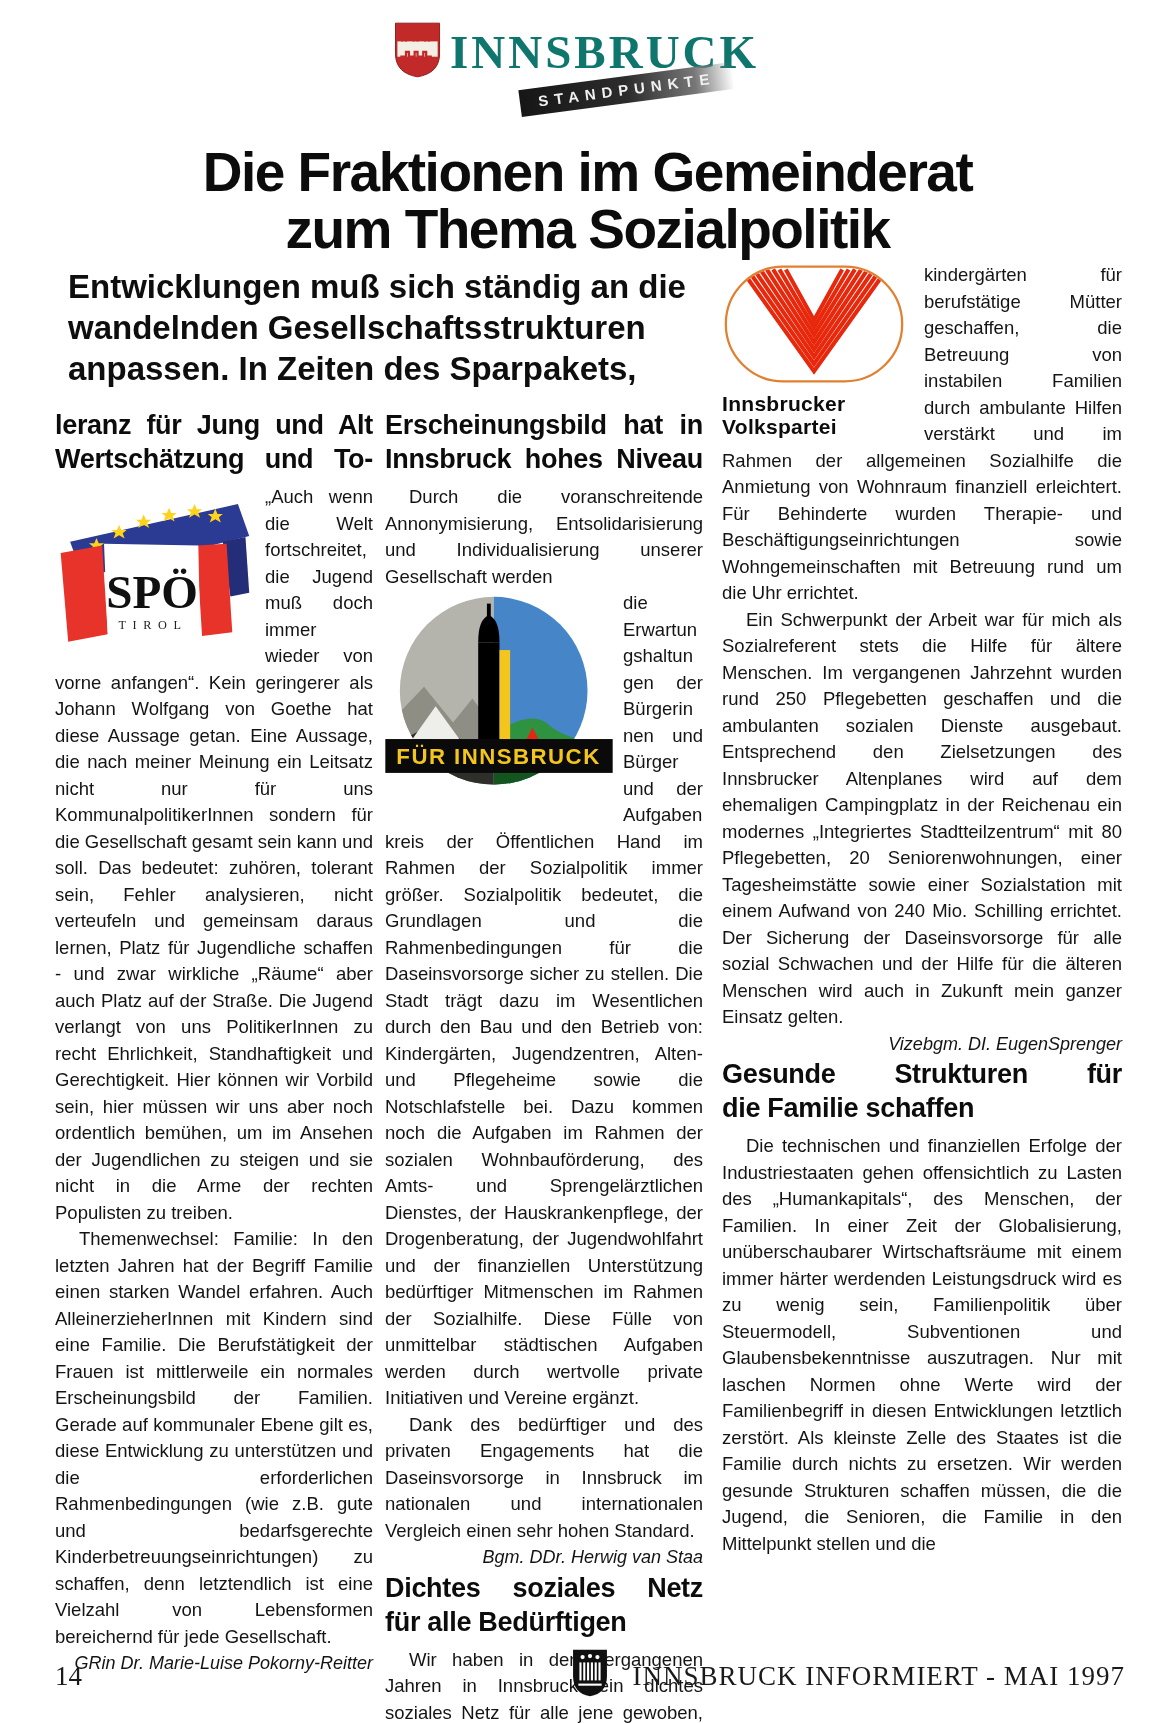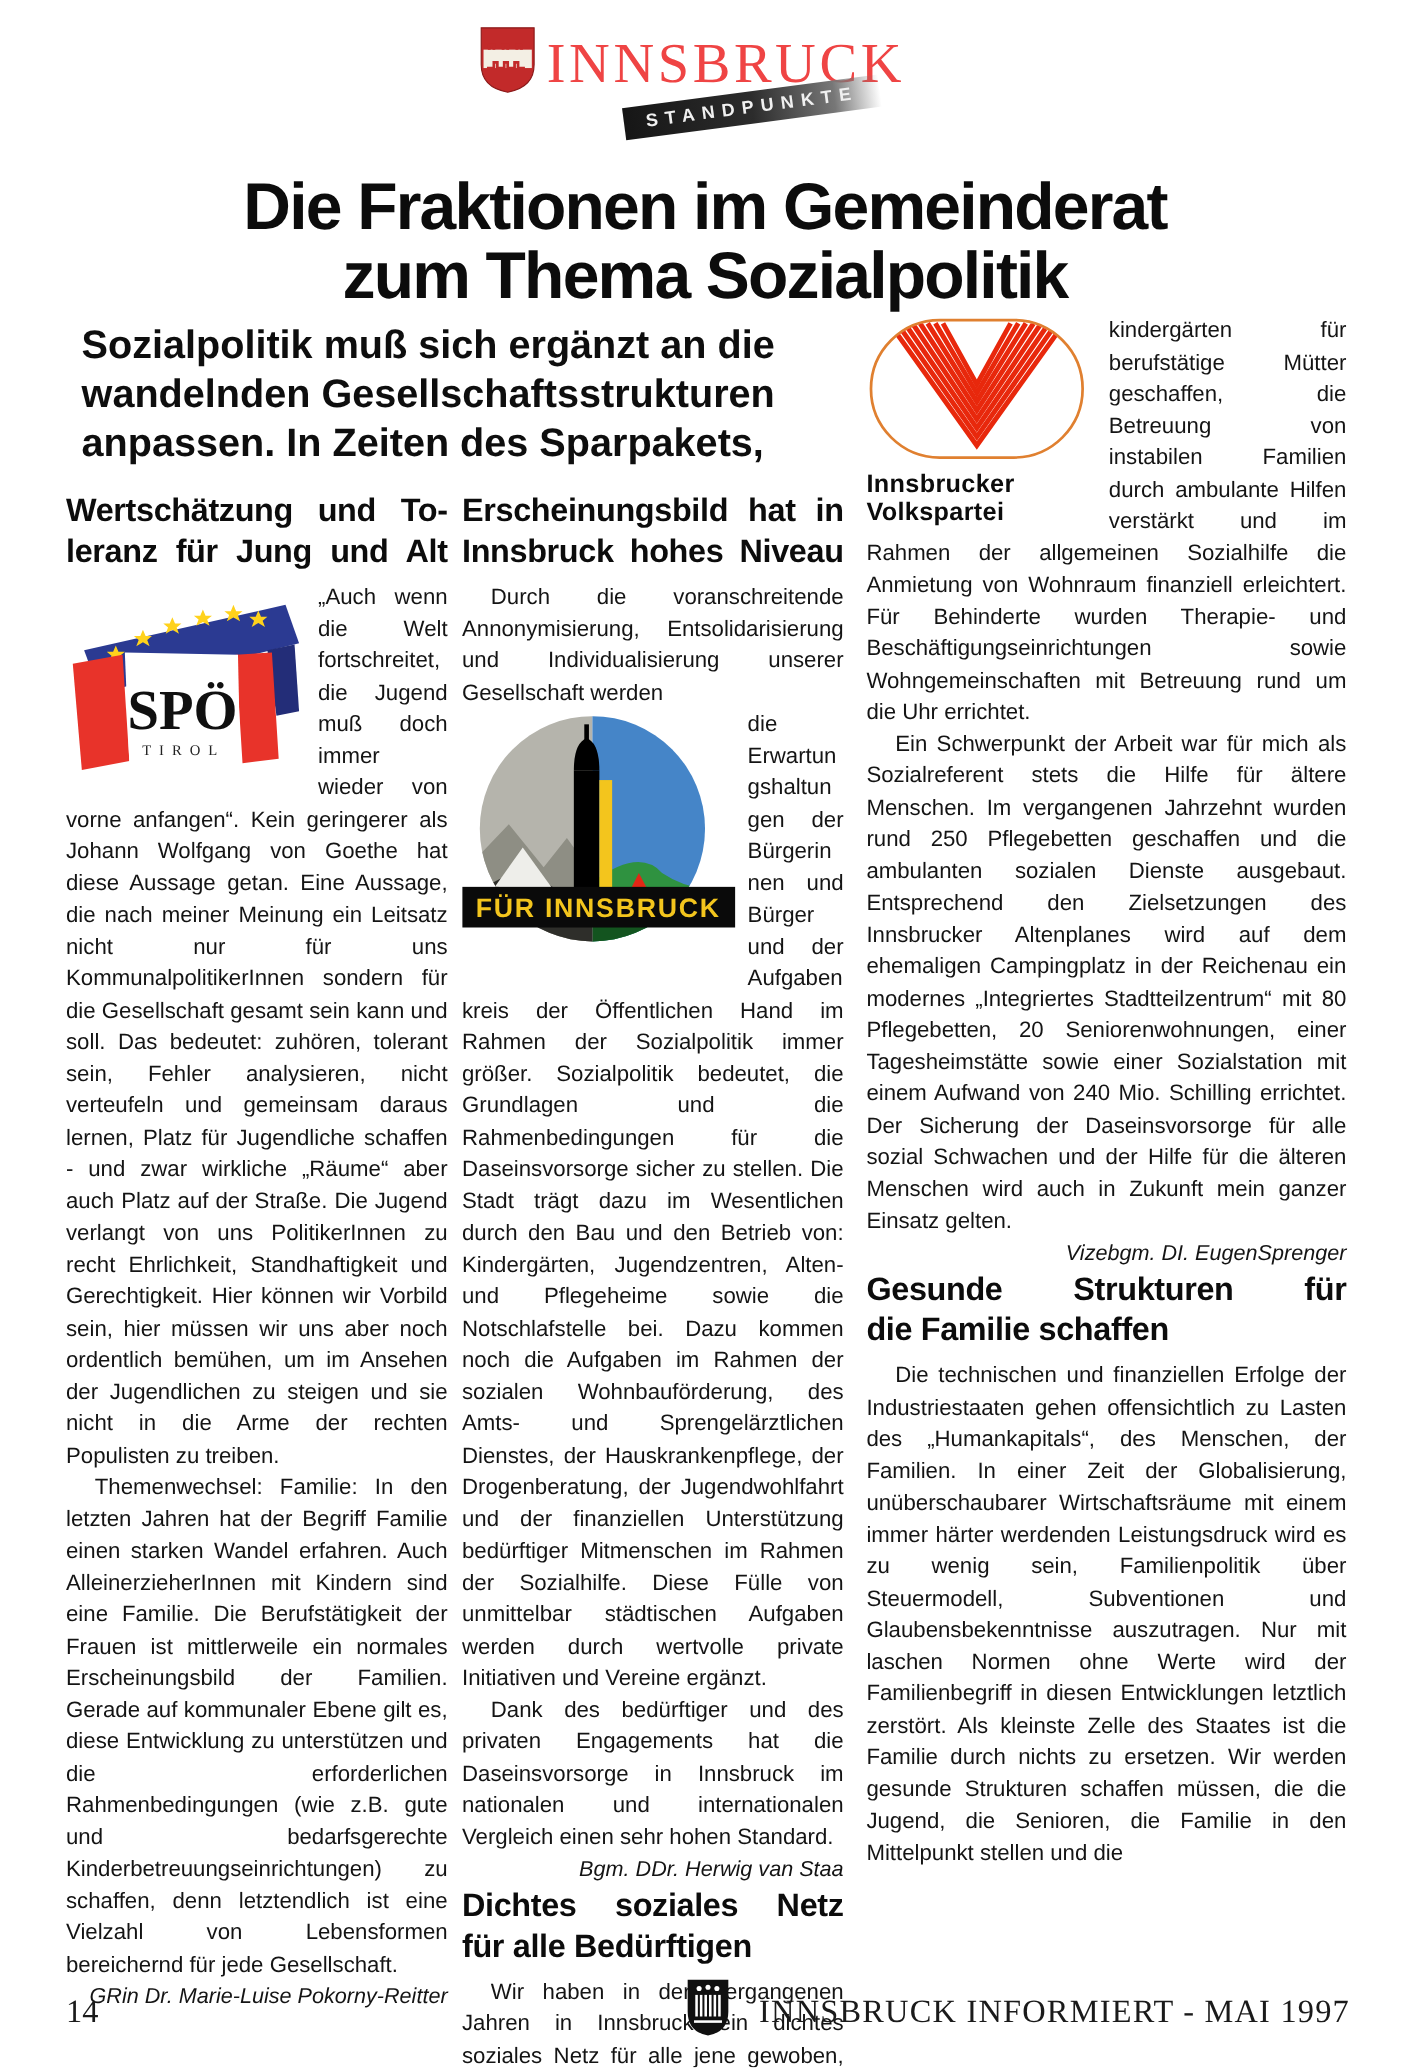--- a/index.html
+++ b/index.html
@@ -2,21 +2,21 @@
 <html lang="de"><head>
 <meta charset="utf-8">
 <style>
   html,body{margin:0;padding:0;background:#fff;}
   .page{position:relative;width:1175px;height:1723px;background:#fff;overflow:hidden;
         font-family:"Liberation Sans",sans-serif;color:#141414;}
 
   
   .masthead{position:absolute;top:18px;left:0;right:0;height:105px;}
   .brandrow{position:absolute;left:50%;transform:translateX(-53%);top:4px;display:flex;align-items:center;gap:10px;}
-  .wordmark{font-family:"Liberation Serif",serif;font-weight:normal;font-size:47px;letter-spacing:3px;color:#ef4444;}
+  .wordmark{font-family:"Liberation Serif",serif;font-weight:bold;font-size:47px;letter-spacing:3px;color:#0f766e;}
   .standpunkte{position:absolute;left:50%;top:58px;transform:translateX(-32%) rotate(-7.5deg);
     width:215px;height:27px;line-height:27px;text-align:center;
     background:linear-gradient(90deg,#161616 0%,#2c2c2c 50%,#777 82%,rgba(150,150,150,0));
     color:#f0f0f0;font-weight:bold;font-size:15px;letter-spacing:6px;}
 
   
   .main-title{position:absolute;top:126px;left:0;right:0;text-align:center;
     font-weight:bold;font-size:55px;line-height:57px;letter-spacing:-1.5px;color:#0c0c0c;}
   .intro{position:absolute;top:266px;left:68px;width:680px;
     font-weight:bold;font-size:33px;line-height:41px;color:#0e0e0e;}
@@ -68,29 +68,29 @@
     </div>
     <div class="standpunkte">STANDPUNKTE</div>
   </div>
 
   <h1 class="main-title" style="margin:18px;">
     <span class="h-line">Die Fraktionen im Gemeinderat</span>
     <span class="h-line">zum Thema Sozialpolitik</span>
   </h1>
 
   <div class="intro">
-    <span class="intro-line">Sozialpolitik muß sich ergänzt an die</span>
+    <span class="intro-line">Entwicklungen muß sich ständig an die</span>
     <span class="intro-line">wandelnden Gesellschaftsstrukturen</span>
     <span class="intro-line">anpassen. In Zeiten des Sparpakets,</span>
   </div>
 
   <div class="col col1">
     <h3 class="col-heading">
+      <span class="h-line stretch">leranz für Jung und Alt</span>
       <span class="h-line stretch">Wertschätzung und To-</span>
-      <span class="h-line stretch">leranz für Jung und Alt</span>
     </h3>
     <p>
       <span class="float-logo spo-logo">
         <svg width="198" height="162" viewBox="0 0 210 170">
           <polygon points="16,54 194,14 206,48 30,92" fill="#2b3a92"></polygon>
           <polygon points="178,54 202,49 206,108 186,112" fill="#232d78"></polygon>
           <g fill="#ffd21c">
             <path transform="translate(44,58)" d="M0,-8 L2.35,-2.47 8,-2.47 3.8,1 5.88,6.47 0,3.06 -5.88,6.47 -3.8,1 -8,-2.47 -2.35,-2.47 Z"></path>
             <path transform="translate(68,44)" d="M0,-8 L2.35,-2.47 8,-2.47 3.8,1 5.88,6.47 0,3.06 -5.88,6.47 -3.8,1 -8,-2.47 -2.35,-2.47 Z"></path>
             <path transform="translate(94,33)" d="M0,-8 L2.35,-2.47 8,-2.47 3.8,1 5.88,6.47 0,3.06 -5.88,6.47 -3.8,1 -8,-2.47 -2.35,-2.47 Z"></path>

